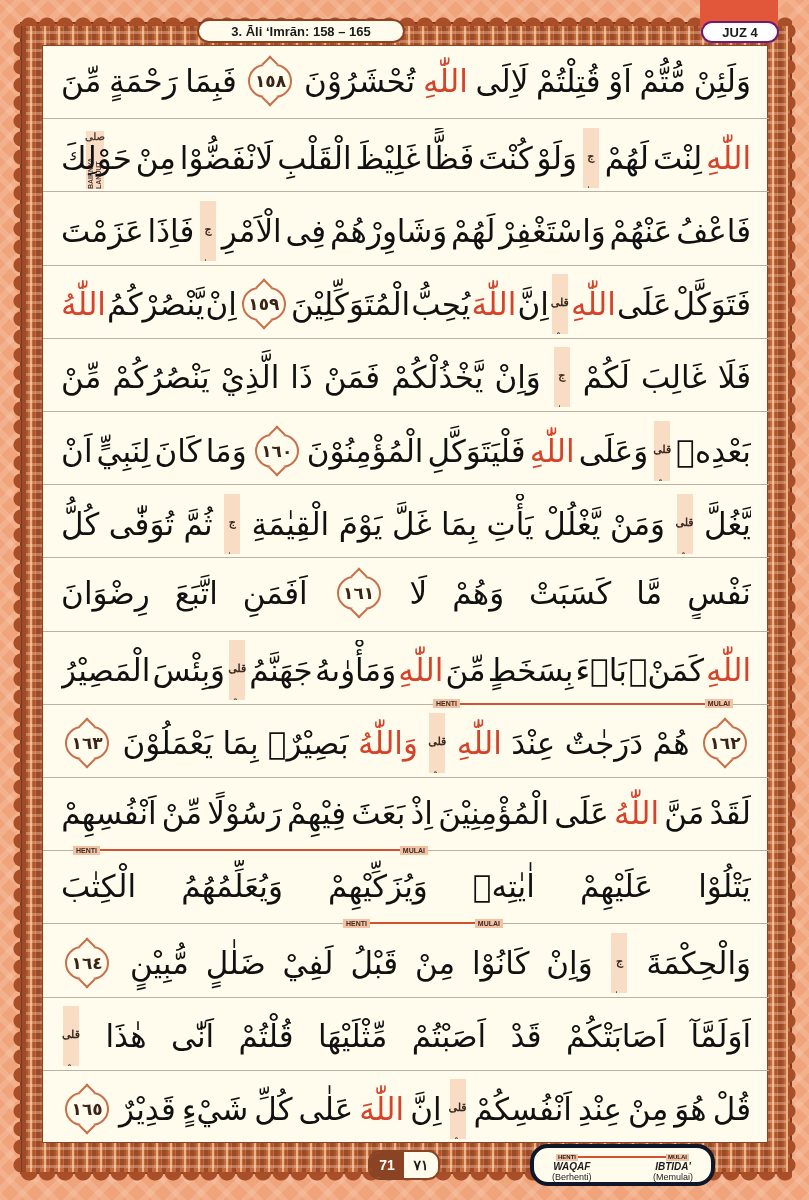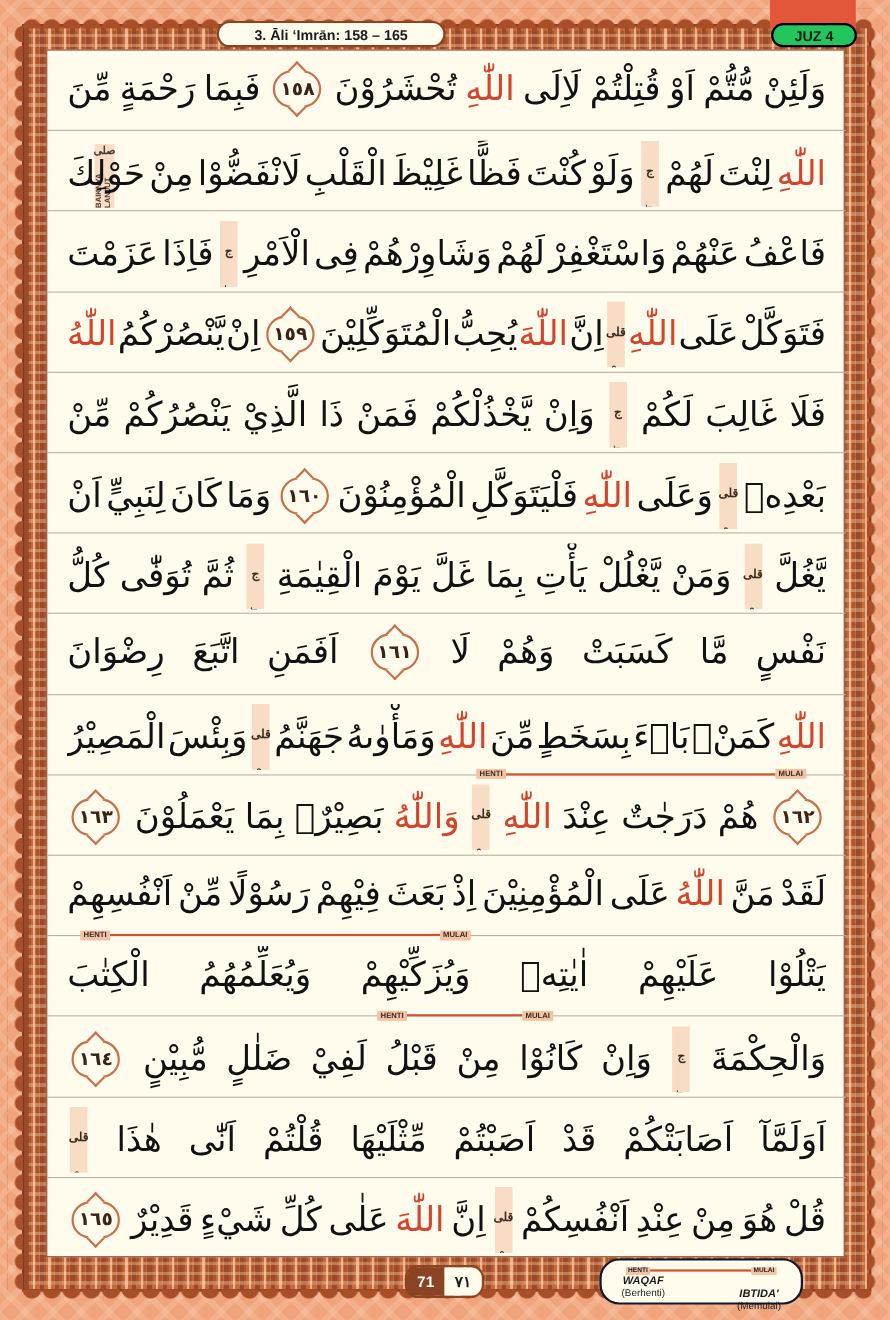--- a/index.html
+++ b/index.html
@@ -60,21 +60,21 @@
       border: 2px solid #8a4424; border-radius: 14px;
       background: #fffcee;
       display: flex; align-items: center; justify-content: center;
       font-family: "Liberation Sans", sans-serif; font-weight: bold; font-size: 13px; color: #1a1a1a;
       padding: 0 10px;
       white-space: nowrap;
     }
     .surah-pill { left: 197px; width: 208px; }
     .juz-pill {
       position: absolute; left: 701px; top: 21px; width: 78px; height: 22px;
-      border-radius: 12px; background: #22c55e; border: 2px solid #000000;
+      border-radius: 12px; background: #ffffff; border: 2px solid #701a75;
       display: flex; align-items: center; justify-content: center;
       font-family: "Liberation Sans", sans-serif; font-weight: bold; font-size: 13px; color: #1a1a1a;
     }
 
     
     .line {
       position: absolute; left: 0; width: 726px; height: 72px;
       border-bottom: 1px solid #b9b2a2;
     }
     .line:last-child { border-bottom: none; }
@@ -134,30 +134,30 @@
     .pagenum {
       position: absolute; left: 368px; top: 1150px; width: 72px; height: 30px;
       display: flex; border: 2px solid #8a4424; border-radius: 12px; overflow: hidden;
       font-family: "Liberation Sans", sans-serif; font-weight: bold; font-size: 14px;
     }
     .pagenum .latin { flex: 1; background: #8a4424; color: #fff; display: flex; align-items: center; justify-content: center; }
     .pagenum .arabic { flex: 1; background: #fffcee; color: #1a1a1a; display: flex; align-items: center; justify-content: center; font-family: Liberation Sans, sans-serif; }
 
     
     .legend {
-      position: absolute; left: 545px; top: 1144px; width: 185px; height: 42px;
-      border: 2px solid #0f172a; border-radius: 18px; background: #fffcee;
+      position: absolute; left: 530px; top: 1144px; width: 185px; height: 42px;
+      border: 4px solid #0f172a; border-radius: 18px; background: #fffcee;
       font-family: "Liberation Sans", sans-serif; color: #1a1a1a;
     }
     .legend .toprow { position: absolute; left: 22px; right: 22px; top: 6px; height: 6px; display: flex; align-items: center; font-size: 6px; font-weight: bold; }
     .legend .toprow .h, .legend .toprow .m { background: #f3c2a4; padding: 0 2px; line-height: 7px; }
     .legend .toprow .bar { flex: 1; height: 2px; background: #d4532e; }
     .legend .col { position: absolute; top: 14px; text-align: center; line-height: 10px; }
     .legend .col.left { left: 18px; }
-    .legend .col.right { right: 18px; margin-top: 12px; }
+    .legend .col.right { right: 18px; }
     .legend .t { font-size: 10px; font-weight: bold; font-style: italic; }
     .legend .s { font-size: 9px; }
   </style>
 </head>
 <body>
 
 <div class="frame"></div>
 <div class="scallop-top"></div>
 <div class="scallop-bottom"></div>
 <div class="side-scallop-left"></div>

